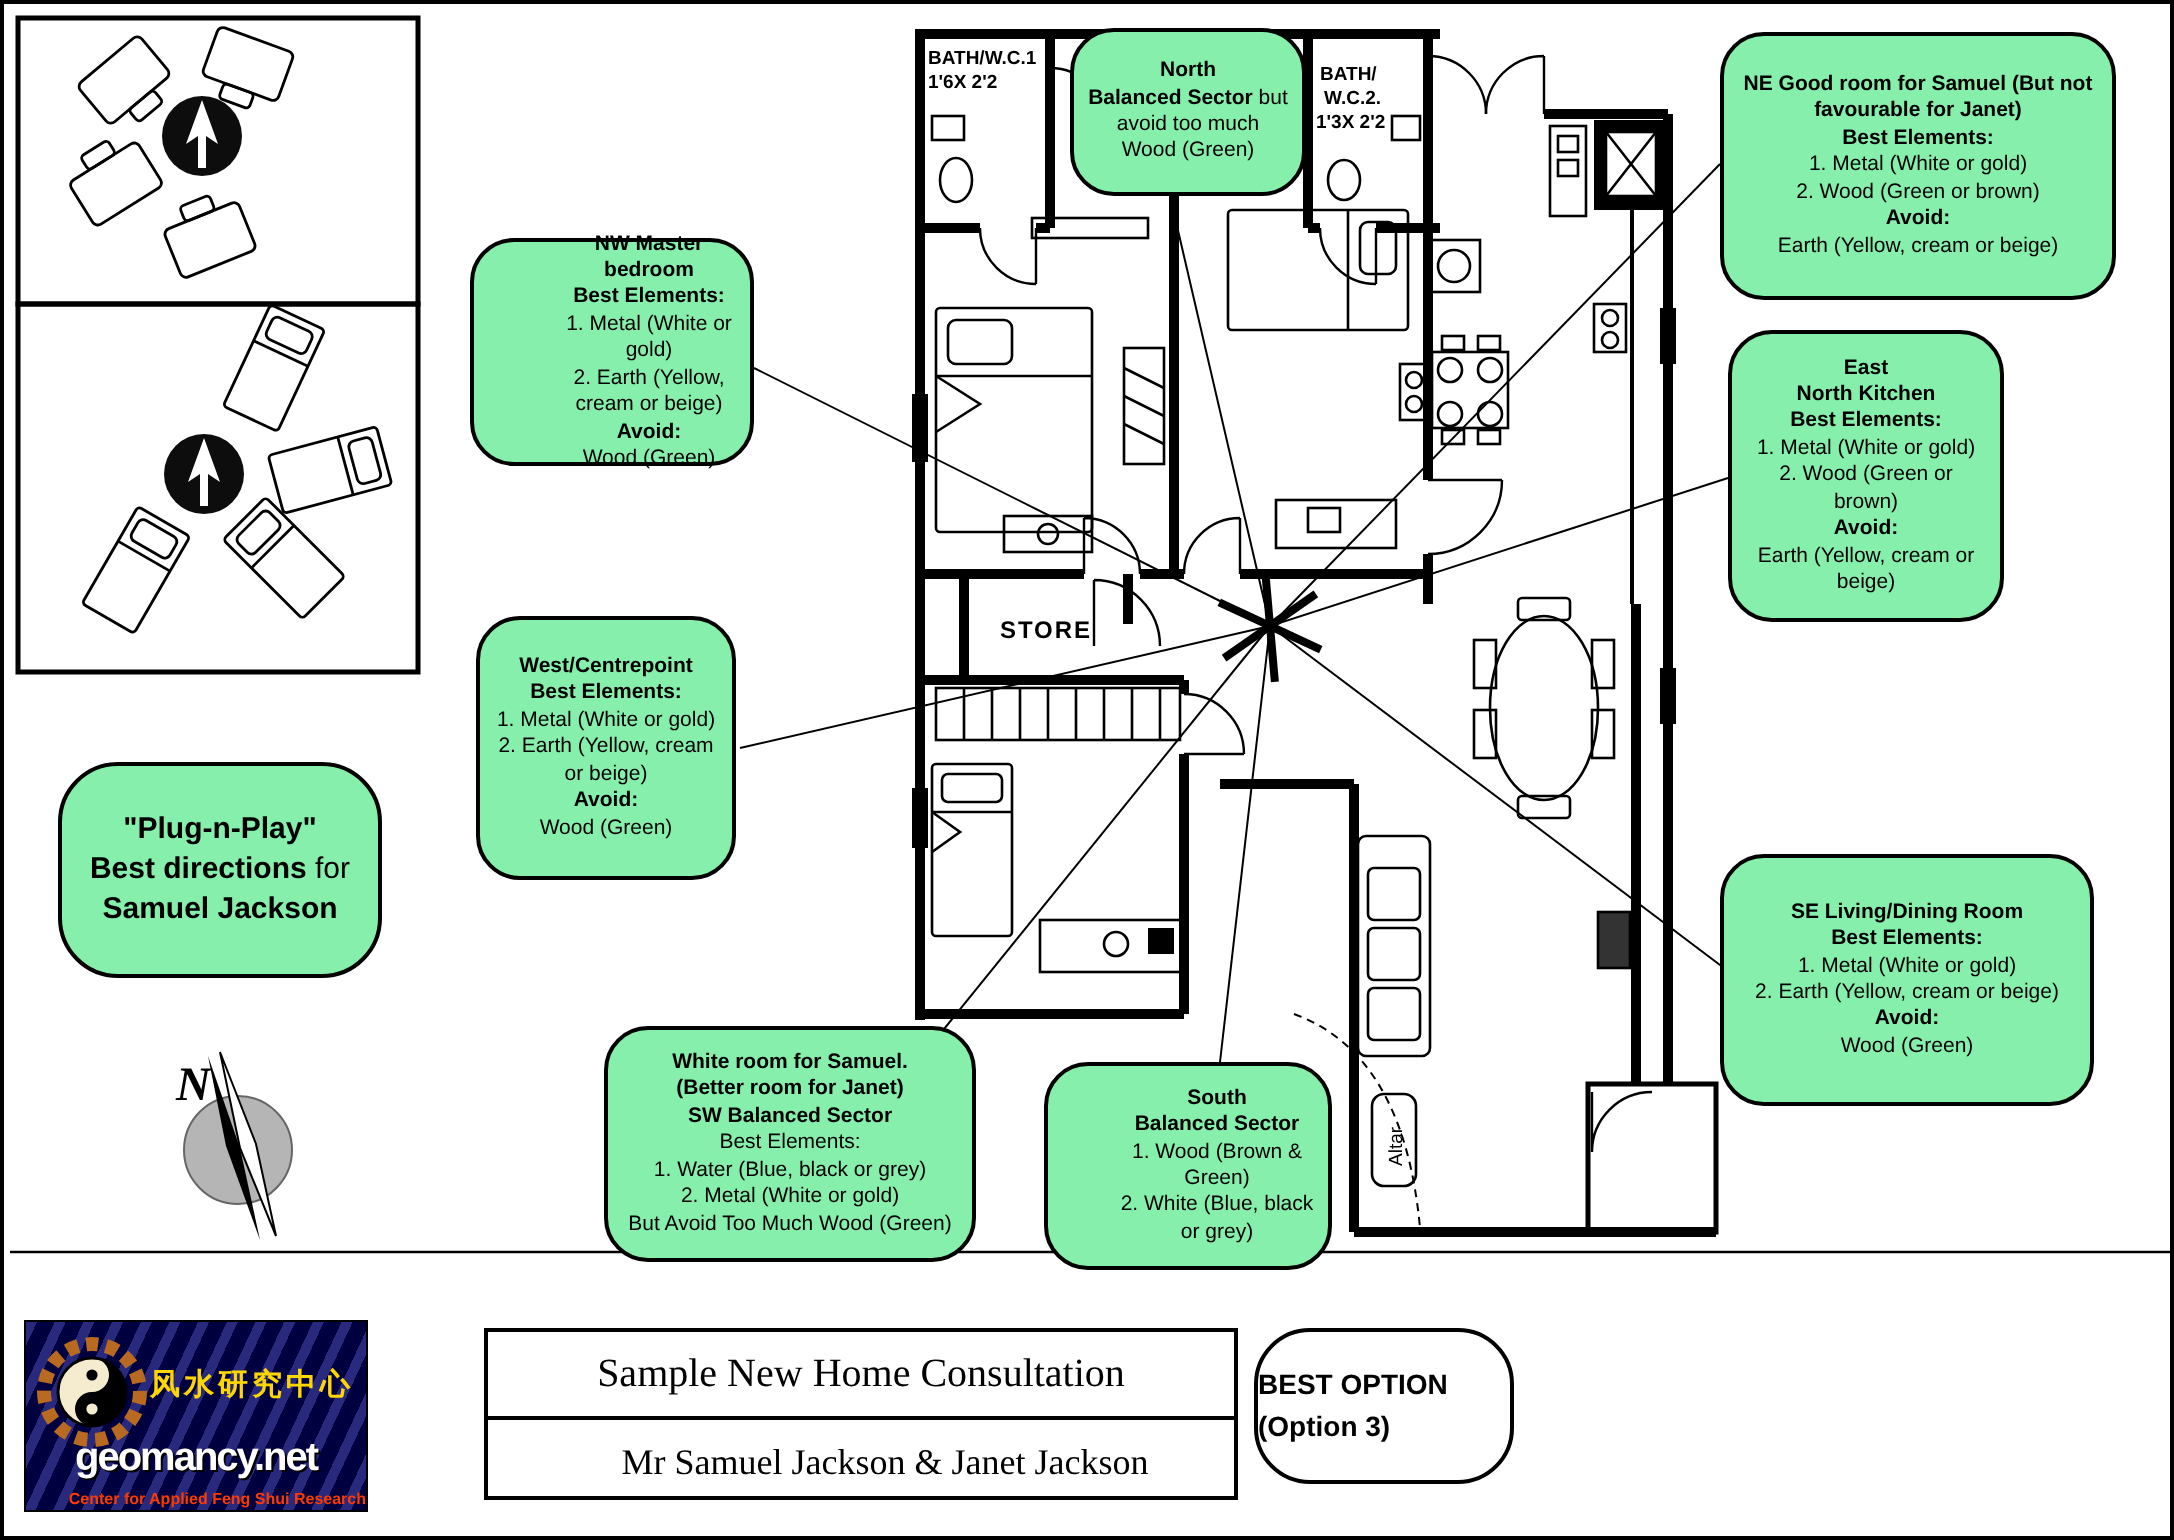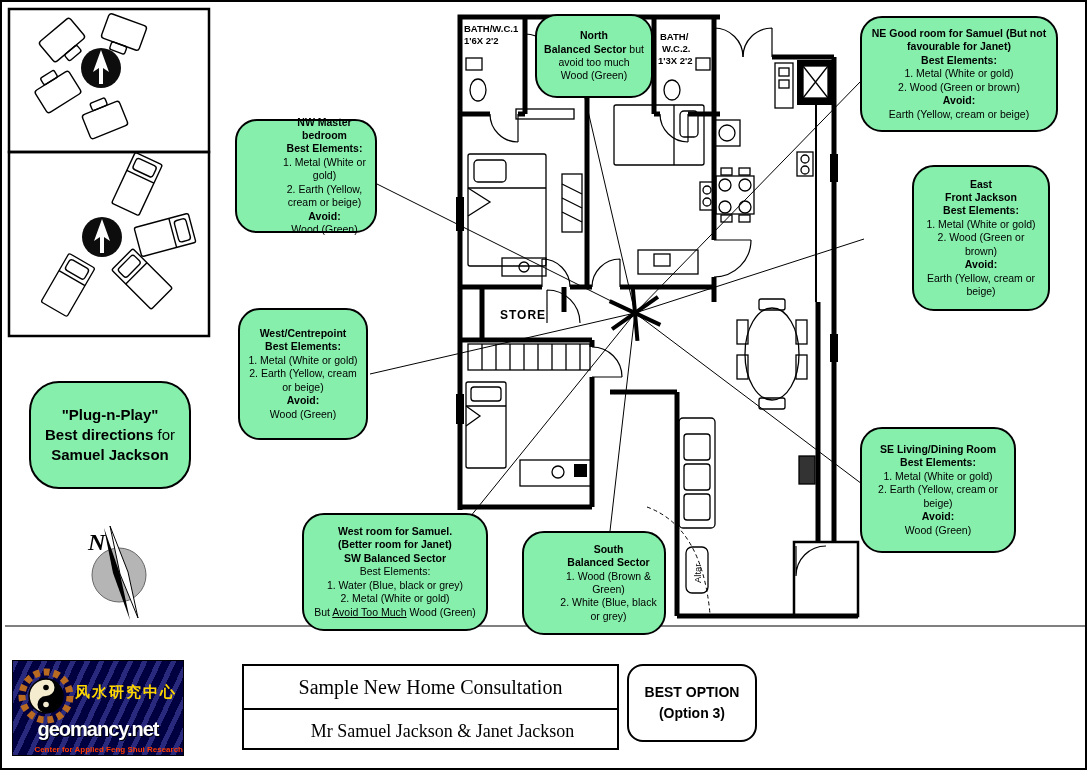--- a/index.html
+++ b/index.html
@@ -4,40 +4,40 @@
 <style>
   html,body{margin:0;padding:0;background:#fff;}
   body{width:1087px;height:770px;font-family:"Liberation Sans",sans-serif;}
   .page{position:relative;width:1083px;height:766px;border:2px solid #000;background:#fff;overflow:hidden;}
   .layer{position:absolute;left:0;top:0;z-index:1;}
   .bubble{position:absolute;z-index:2;background:#86efac;border:2px solid #000;border-radius:22px;
           display:flex;flex-direction:column;justify-content:center;
           font-size:10.5px;line-height:1.28;text-align:center;padding:6px 7px;box-sizing:border-box;}
   .bubble .cl{width:100%;}
   .bubble .b{font-weight:bold;}
-  .bubble .u{text-decoration:underline;}
+  .bubble .u{}
   .bubble.plug{border-radius:30px;font-size:15px;line-height:1.35;}
   .logo{position:absolute;left:10px;top:658px;width:170px;height:94px;z-index:2;
         background:#000040;border:1px solid #000;overflow:hidden;}
   .logo .stripes{position:absolute;inset:0;
         background:repeating-linear-gradient(115deg,rgba(90,90,200,0.45) 0 5px,rgba(0,0,40,0) 5px 13px);}
   .logo .cn{position:absolute;left:62px;top:22px;color:#ffd700;font-weight:bold;font-size:15px;letter-spacing:2px;}
   .logo .brand{position:absolute;left:0;right:0;bottom:14px;text-align:center;color:#fff;
         font-weight:bold;font-size:20px;letter-spacing:-1px;text-shadow:1px 1px 0 #000;}
   .logo .tag{position:absolute;left:0;right:0;bottom:1px;text-align:right;color:#ff3a00;
         font-weight:bold;font-size:8px;}
   .logo .yy{position:absolute;left:4px;top:6px;}
   .titlebox{position:absolute;left:240px;top:662px;width:377px;height:86px;border:2px solid #000;
         box-sizing:border-box;z-index:2;background:#fff;font-family:Liberation Serif, serif;}
   .titlebox .r1{height:42px;border-bottom:2px solid #000;display:flex;align-items:center;justify-content:center;
         font-size:20px;}
   .titlebox .r2{height:42px;display:flex;align-items:center;justify-content:center;font-size:18px;padding-left:24px;}
-  .bestbox{position:absolute;left:625px;top:662px;width:130px;height:78px;border:2px solid #000;border-radius:16px;
+  .bestbox{position:absolute;left:625px;top:662px;width:130px;height:78px;border:2px solid #000;border-radius:28px;
         box-sizing:border-box;z-index:2;background:#fff;display:flex;flex-direction:column;justify-content:center;
-        text-align:center;font-weight:bold;font-size:14px;line-height:1.5;}
+        font-weight:bold;font-size:14px;line-height:1.5;}
 </style>
 </head>
 <body>
 
 <div class="page">
 
 <svg class="layer" width="1087" height="770" viewBox="0 0 1087 770">
   <g fill="none" stroke="#000">
 
     <g>
@@ -272,63 +272,63 @@
       </g>
     </g>
   </g>
 </svg>
 
 <div class="bubble" style="left:533px;top:12px;width:118px;height:84px;">
       <div class="cl"><span class="b">North</span></div>
       <div class="cl"><span class="b">Balanced Sector</span><span> but</span></div>
       <div class="cl"><span>avoid too much Wood (Green)</span></div>
     </div>
-<div class="bubble" style="left:858px;top:14px;width:198px;height:116px;">
+<div class="bubble" style="left:858px;top:14px;width:198px;height:134px;">
       <div class="cl"><span class="b">NE Good room for Samuel (But not favourable for Janet)</span></div>
       <div class="cl"><span class="b">Best Elements:</span></div>
       <div class="cl"><span>1. Metal (White or gold)</span></div>
       <div class="cl"><span>2. Wood (Green or brown)</span></div>
       <div class="cl"><span class="b">Avoid:</span></div>
       <div class="cl"><span>Earth (Yellow, cream or beige)</span></div>
     </div>
 <div class="bubble" style="left:233px;top:117px;width:142px;height:114px;padding-left:44px;">
       <div class="cl"><span class="b">NW Master bedroom</span></div>
       <div class="cl"><span class="b">Best Elements:</span></div>
       <div class="cl"><span>1. Metal (White or gold)</span></div>
       <div class="cl"><span>2. Earth (Yellow, cream or beige)</span></div>
       <div class="cl"><span class="b">Avoid:</span></div>
       <div class="cl"><span>Wood (Green)</span></div>
     </div>
-<div class="bubble" style="left:862px;top:163px;width:138px;height:146px;margin-left:48px;">
+<div class="bubble" style="left:862px;top:163px;width:138px;height:146px;">
       <div class="cl"><span class="b">East</span></div>
-      <div class="cl"><span class="b">Front Jackson</span></div>
+      <div class="cl"><span class="b">North Kitchen</span></div>
       <div class="cl"><span class="b">Best Elements:</span></div>
       <div class="cl"><span>1. Metal (White or gold)</span></div>
       <div class="cl"><span>2. Wood (Green or brown)</span></div>
       <div class="cl"><span class="b">Avoid:</span></div>
       <div class="cl"><span>Earth (Yellow, cream or beige)</span></div>
     </div>
 <div class="bubble" style="left:236px;top:306px;width:130px;height:132px;">
       <div class="cl"><span class="b">West/Centrepoint</span></div>
       <div class="cl"><span class="b">Best Elements:</span></div>
       <div class="cl"><span>1. Metal (White or gold)</span></div>
       <div class="cl"><span>2. Earth (Yellow, cream or beige)</span></div>
       <div class="cl"><span class="b">Avoid:</span></div>
       <div class="cl"><span>Wood (Green)</span></div>
     </div>
-<div class="bubble" style="left:858px;top:425px;width:156px;height:126px;">
+<div class="bubble" style="left:858px;top:425px;width:187px;height:126px;">
       <div class="cl"><span class="b">SE Living/Dining Room</span></div>
       <div class="cl"><span class="b">Best Elements:</span></div>
       <div class="cl"><span>1. Metal (White or gold)</span></div>
       <div class="cl"><span>2. Earth (Yellow, cream or beige)</span></div>
       <div class="cl"><span class="b">Avoid:</span></div>
       <div class="cl"><span>Wood (Green)</span></div>
     </div>
 <div class="bubble" style="left:300px;top:511px;width:186px;height:118px;">
-      <div class="cl"><span class="b">West room for Samuel.</span></div>
+      <div class="cl"><span class="b">White room for Samuel.</span></div>
       <div class="cl"><span class="b">(Better room for Janet)</span></div>
       <div class="cl"><span class="b">SW Balanced Sector</span></div>
       <div class="cl"><span>Best Elements:</span></div>
       <div class="cl"><span>1. Water (Blue, black or grey)</span></div>
       <div class="cl"><span>2. Metal (White or gold)</span></div>
       <div class="cl"><span>But </span><span class="u">Avoid Too Much</span><span> Wood (Green)</span></div>
     </div>
 <div class="bubble" style="left:520px;top:529px;width:144px;height:104px;padding-left:36px;">
       <div class="cl"><span class="b">South</span></div>
       <div class="cl"><span class="b">Balanced Sector</span></div>

